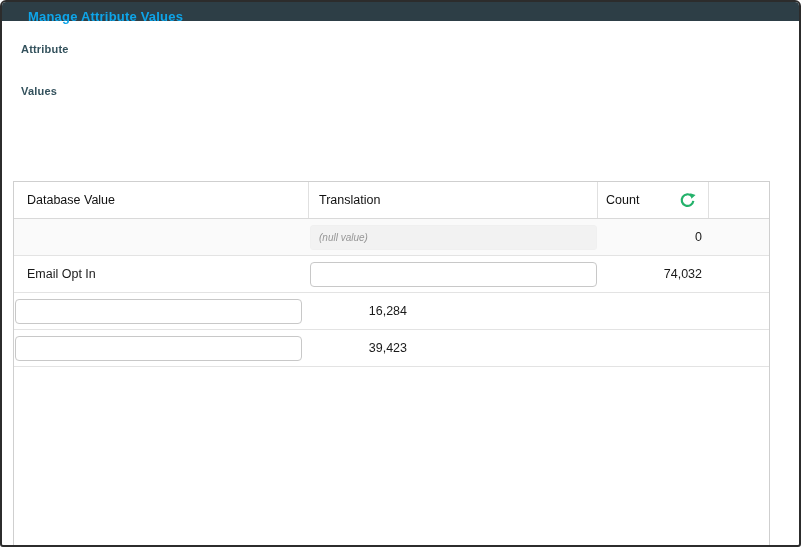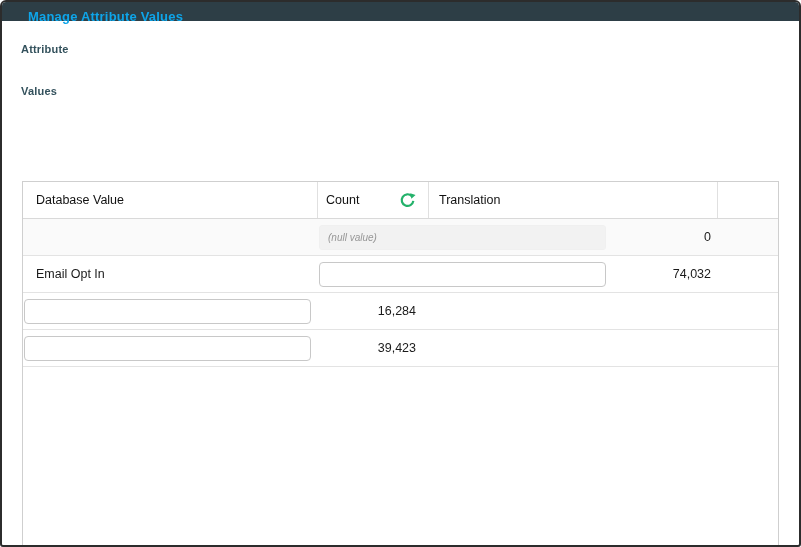--- a/index.html
+++ b/index.html
@@ -44,21 +44,21 @@
   .attr-icon { width: 48px; height: 44px; flex: 0 0 auto; }
   .attr-name {
     margin-left: 10px;
     font-size: 14px;
     color: #1a1a1a;
     letter-spacing: .4px;
   }
 
   .vtable {
     position: absolute;
-    left: 20px; top: 179px; bottom: 0;
+    left: 11px; top: 179px; bottom: 0;
     width: 757px;
     border: 1px solid #cfcfcf;
     border-bottom: none;
     background: #fff;
   }
 
   .thead { display: flex; height: 37px; border-bottom: 1px solid #d9d9d9; }
   .thead .cell {
     display: flex; align-items: center;
     font-size: 12.5px; color: #111;
@@ -107,28 +107,28 @@
   <div class="titlebar">Manage Attribute Values</div>
 
   <div class="section-label attr-label">Attribute</div>
 
 
   <div class="section-label values-label">Values</div>
 
   <div class="vtable">
     <div class="thead">
       <div class="cell c1">Database Value</div>
+      <div class="cell c2">Translation</div>
       <div class="cell c3">
         <span>Count</span>
         <svg class="refresh-btn" viewBox="0 0 16 16" xmlns="http://www.w3.org/2000/svg">
           <path d="M12.1 3.9 A5.5 5.5 0 1 0 13.5 8.4" fill="none" stroke="#24b26b" stroke-width="2.1"></path>
           <polygon points="10.6,1.2 15.6,2.9 11.6,6.3" fill="#24b26b"></polygon>
         </svg>
       </div>
-      <div class="cell c2">Translation</div>
       <div class="cell c4"></div>
     </div>
     <div>
         <div class="trow null-row">
           <div class="cell c1"></div>
           <div class="cell c2">
             <div class="tinput disabled">(null value)</div>
           </div>
           <div class="cell c3">0</div>
           <div class="cell c4"></div>

